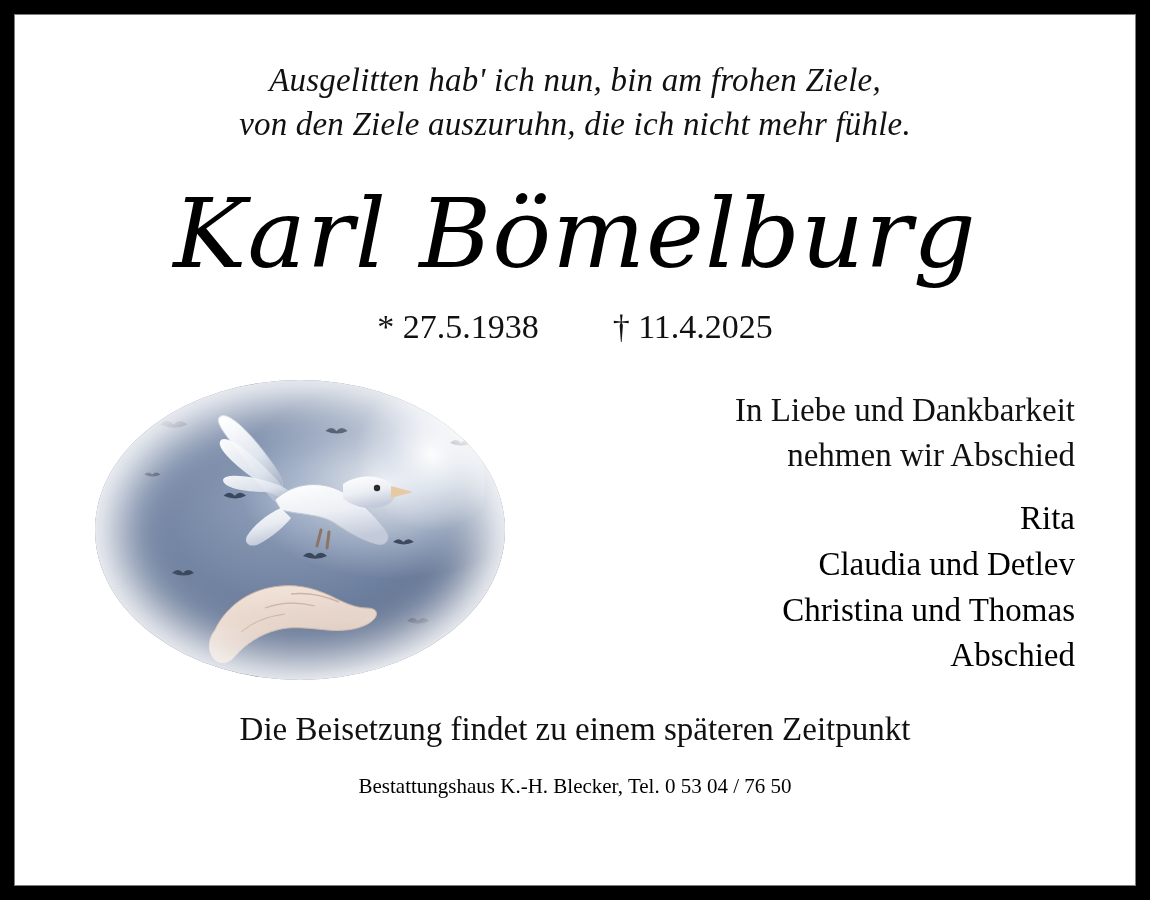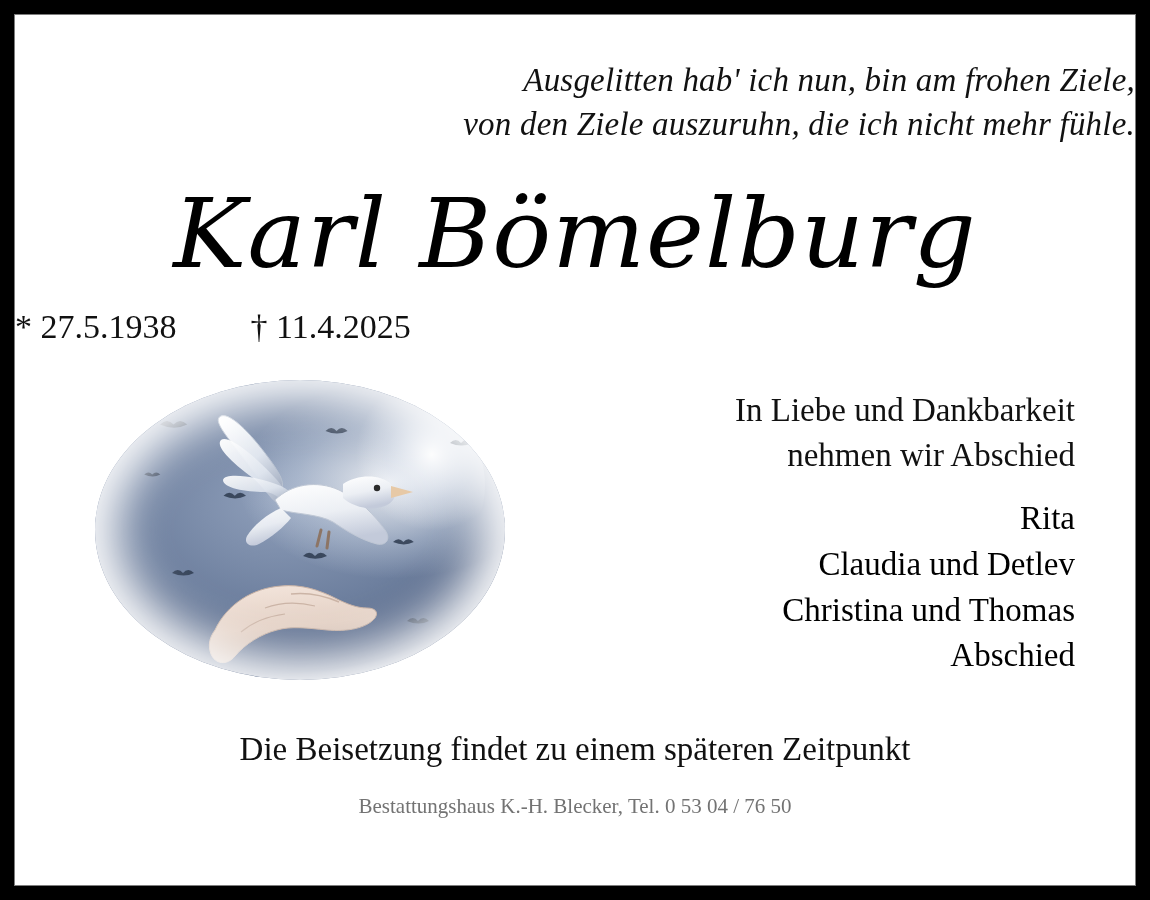--- a/index.html
+++ b/index.html
@@ -27,21 +27,21 @@
     box-sizing: border-box;
     width: 100%;
     height: 100%;
     background: #ffffff;
     border: 1px solid #7d7d7d;
     overflow: hidden;
   }
 
   
   .verse {
-    text-align: right;
+    text-align: center;
     font-style: italic;
     font-size: 33px;
     line-height: 1.32;
     color: #111111;
     margin-top: 44px;
     letter-spacing: 0.2px;
   }
   .verse .line {
     display: block;
     white-space: pre;
@@ -57,20 +57,21 @@
     font-family: "DejaVu Serif", "Liberation Serif", serif;
     font-style: italic;
     font-weight: 400;
     letter-spacing: 1px;
     transform: scaleX(1.02);
   }
 
   
   .dates-row {
     display: flex;
+    justify-content: center;
     align-items: baseline;
     gap: 74px;
     margin-top: 26px;
     font-size: 34px;
     color: #111111;
   }
   .dates-row .date {
     white-space: pre;
   }
 
@@ -142,31 +143,31 @@
     color: #000000;
     white-space: pre;
   }
 
   
   .funeral-note {
     text-align: center;
     font-size: 33px;
     line-height: 1.33;
     color: #111111;
-    margin-top: 48px;
+    margin-top: 28px;
   }
   .funeral-note .line {
     display: block;
     white-space: pre;
   }
 
   .funeral-home {
     text-align: center;
     font-size: 21px;
-    color: #737373;
+    color: #000000;
     margin-top: 22px;
     white-space: pre;
   }
 </style>
 </head>
 <body>
 
 <div id="obituary-card">
   <div id="card-inner">
 

